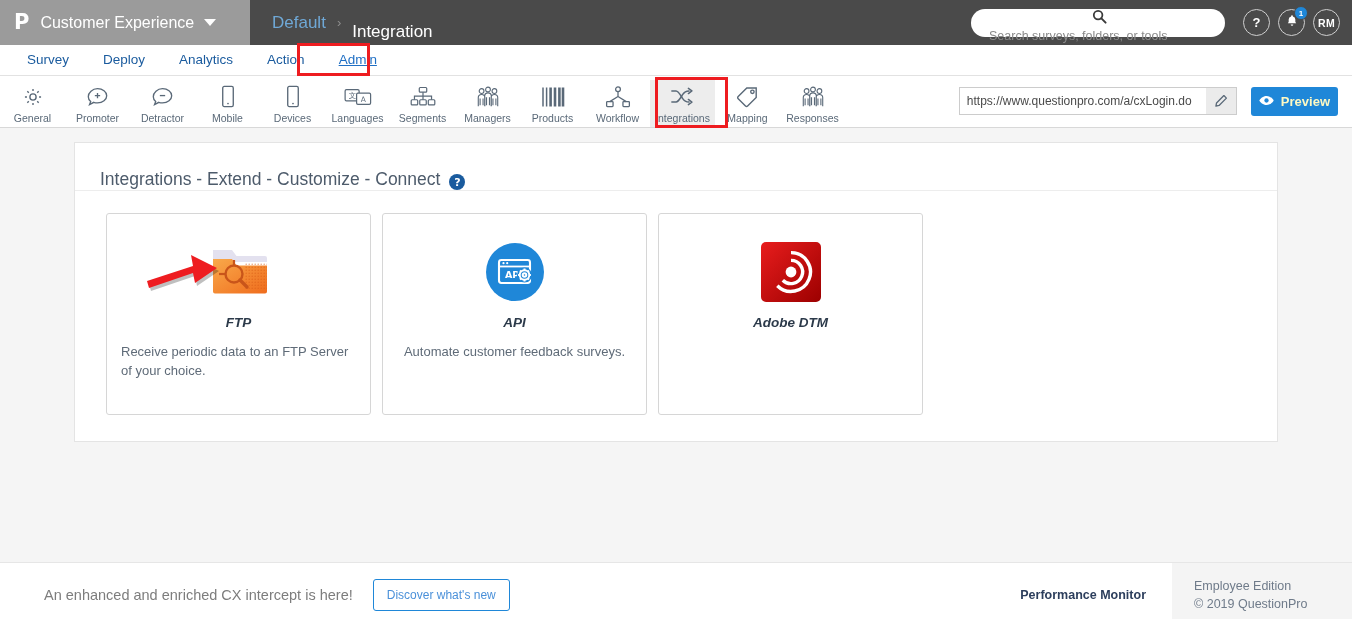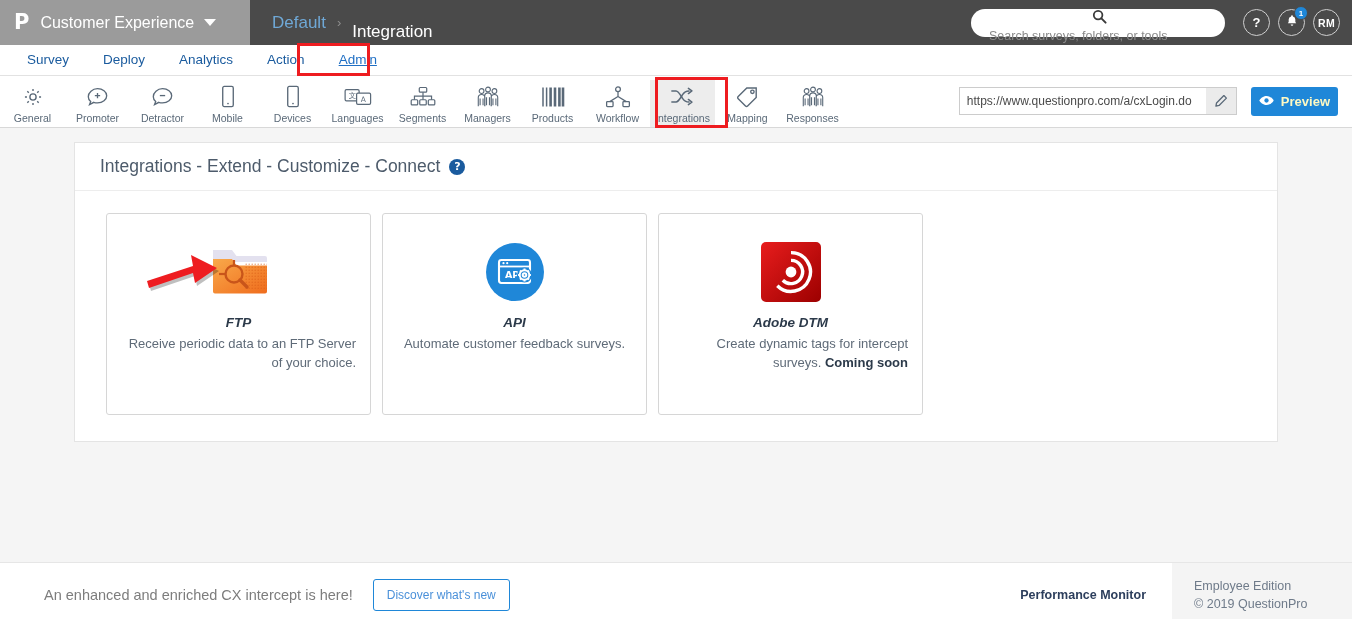--- a/index.html
+++ b/index.html
@@ -250,21 +250,21 @@
   }
   .panel {
     background: #ffffff;
     border: 1px solid #e4e4e4;
     height: 300px;
   }
   .panel-head {
     height: 48px;
     border-bottom: 1px solid #ededed;
     display: flex;
-    align-items: center;
+    align-items: flex-end;
     padding-left: 25px;
   }
   .panel-title {
     font-size: 17.5px;
     color: #4d5b6b;
     margin-right: 9px;
   }
   .help-dot {
     width: 16px; height: 16px;
     border-radius: 50%;
@@ -303,23 +303,23 @@
   .card-title {
     font-size: 13.5px;
     font-weight: bold;
     color: #2c3a4a;
     margin-top: 9px;
     font-style: italic;
   }
   .card-desc {
     font-size: 13px;
     color: #5f6b78;
-    text-align: right;
+    text-align: left;
     line-height: 19px;
-    margin-top: 4px;
+    margin-top: 12px;
     padding: 0 14px;
   }
   .card-desc b { color: #2c3a4a; }
 
   .arrow-annot {
     position: absolute;
     left: 72px; top: 62px;
     pointer-events: none;
   }
 
@@ -674,21 +674,20 @@
             <g fill="none" stroke="#ffffff" stroke-width="3.4">
               <path d="M31 11.6a19.4 19.4 0 1 1-13.7 33.1"></path>
             </g>
             <g fill="none" stroke="#ffffff" stroke-width="3.4">
               <path d="M31 19.4a11.6 11.6 0 1 1-8.2 19.8"></path>
             </g>
             <circle cx="31" cy="31" r="5.4" fill="#ffffff"></circle>
           </svg>
         </span>
         <span class="card-title">Adobe DTM</span>
-        <span class="card-desc"><span>Create dynamic tags for intercept surveys. </span><b>Coming soon</b></span>
       </div>
 
       <span class="arrow-annot">
         <svg width="82" height="42" viewBox="0 0 82 42">
           <g transform="translate(2,3)">
             <path d="M0 28 L46 13 L44 2 L70 15 L48 30 L46 20 L2 35 Z" fill="#000000" opacity="0.25"></path>
           </g>
           <path d="M0 28 L46 13 L44 2 L70 15 L48 30 L46 20 L2 35 Z" fill="#ee1c20"></path>
         </svg>
       </span>

